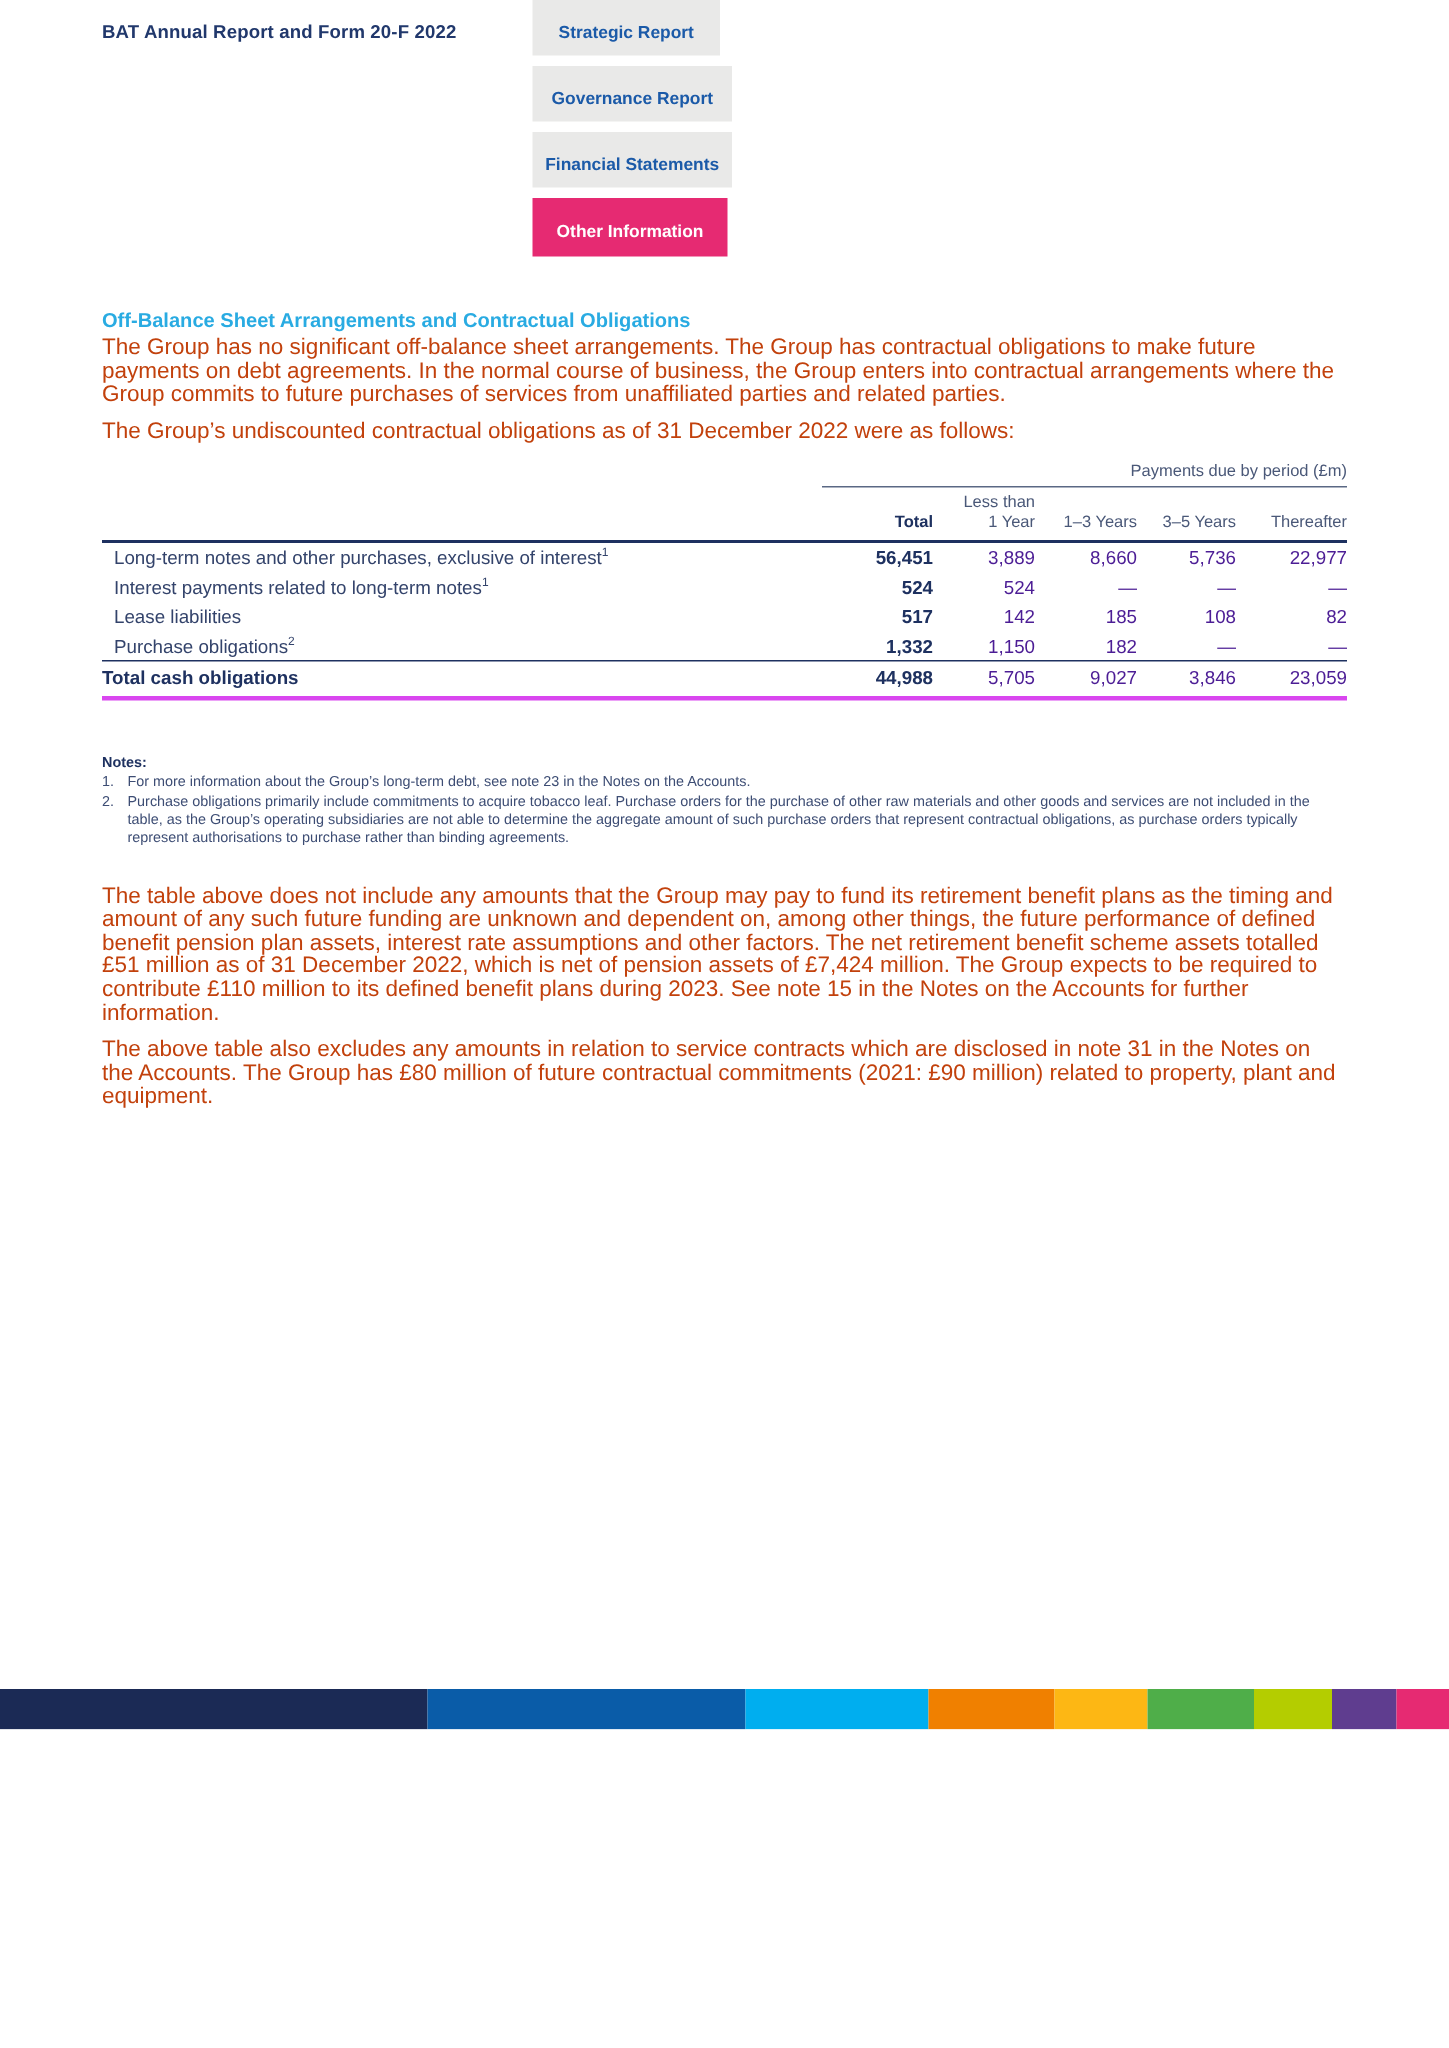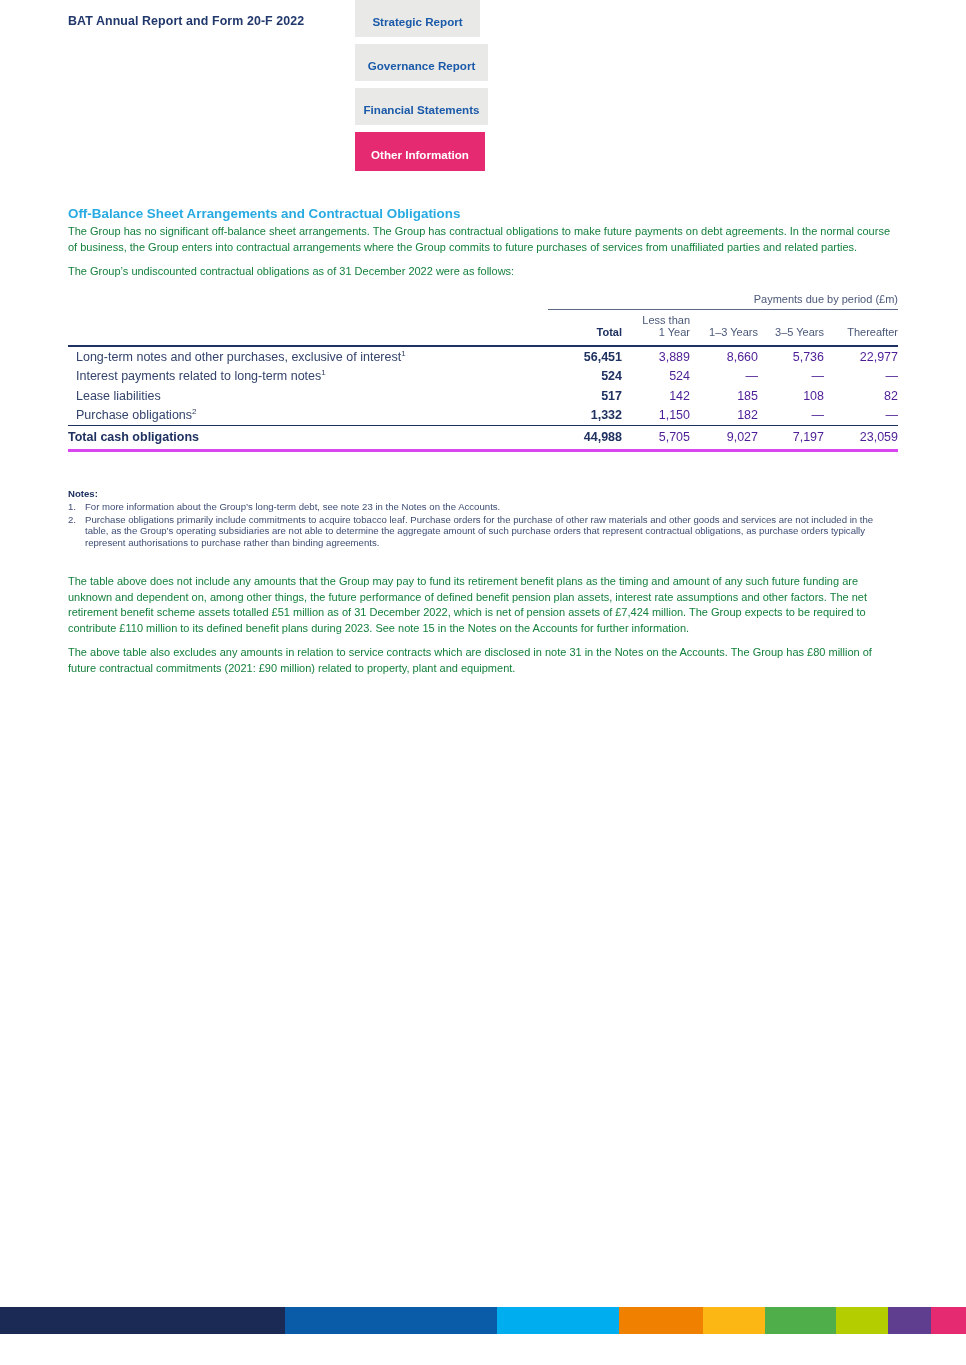--- a/index.html
+++ b/index.html
@@ -1,30 +1,30 @@
 <!DOCTYPE html>
 <html><head>
 <meta charset="utf-8">
 <style>
   * { margin:0; padding:0; box-sizing:border-box; }
   html,body { background:#ffffff; }
   body { font-family:"Liberation Sans", sans-serif; }
-  .page { position:relative; width:966px; height:1334px; background:#ffffff; overflow:hidden; color:#33436b; }
+  .page { position:relative; width:966px; height:1153px; background:#ffffff; overflow:hidden; color:#33436b; }
 
   
   .report-title { position:absolute; top:14px; left:68px; font-size:12.4px; font-weight:bold; color:#21386c; letter-spacing:.1px; }
   .tab-strip { position:absolute; top:0; left:355px; display:flex; gap:7px;flex-direction:column; }
   .tab { height:37px; display:flex; align-items:center; justify-content:center; background:#e9e9e8; color:#1b5aa8; font-size:11.6px; font-weight:bold; padding-top:5px; }
   .tab.t1 { width:125px; } .tab.t2 { width:133px; } .tab.t3 { width:133px; }
   .tab.active { width:130px; background:#e62a72; color:#ffffff; height:39px; }
 
   
   .content { position:absolute; top:0; left:68px; width:830px; }
   .section-heading { margin-top:206px; font-size:13.4px; font-weight:bold; color:#29abe2; }
-  p.body { font-size:11px; line-height:15.6px; color:#15803d; }
+  p.body { font-size:15px; line-height:15.6px; color:#c2410c; }
   .p-intro { margin-top:3px; }
   .p-lead { margin-top:9px; }
 
   
   table.obligations { margin-top:11px; width:830px; border-collapse:collapse; table-layout:fixed; }
   td, th { font-size:12.5px; color:#4c1d95; text-align:right; vertical-align:bottom; padding:2px 0; }
   .caption-row td { border-bottom:1px solid #5a6884; font-size:11px; color:#4a5878; padding-bottom:4px; font-weight:normal; }
   .caption-row td.no-line { border-bottom:none; }
   tr.col-heads th { font-size:11px; font-weight:normal; color:#4a5878; border-bottom:2.5px solid #1e3160; padding:4px 0 6px 0; line-height:12.5px; }
   tr.col-heads th.b { font-weight:bold; color:#1e3160; }
@@ -123,21 +123,21 @@
           <td>1,150</td>
           <td>182</td>
           <td>—</td>
           <td>—</td>
         </tr>
         <tr class="total-row">
           <td class="label">Total cash obligations</td>
           <td class="tot">44,988</td>
           <td>5,705</td>
           <td>9,027</td>
-          <td>7,197</td>
+          <td>3,846</td>
           <td>23,059</td>
         </tr>
       </tbody>
     </table>
 
     <div class="notes">
       <div class="notes-heading">Notes:</div>
       <div class="note-item">
         <span class="note-num">1.</span>
         <span class="note-text">For more information about the Group’s long-term debt, see note 23 in the Notes on the Accounts.</span>

